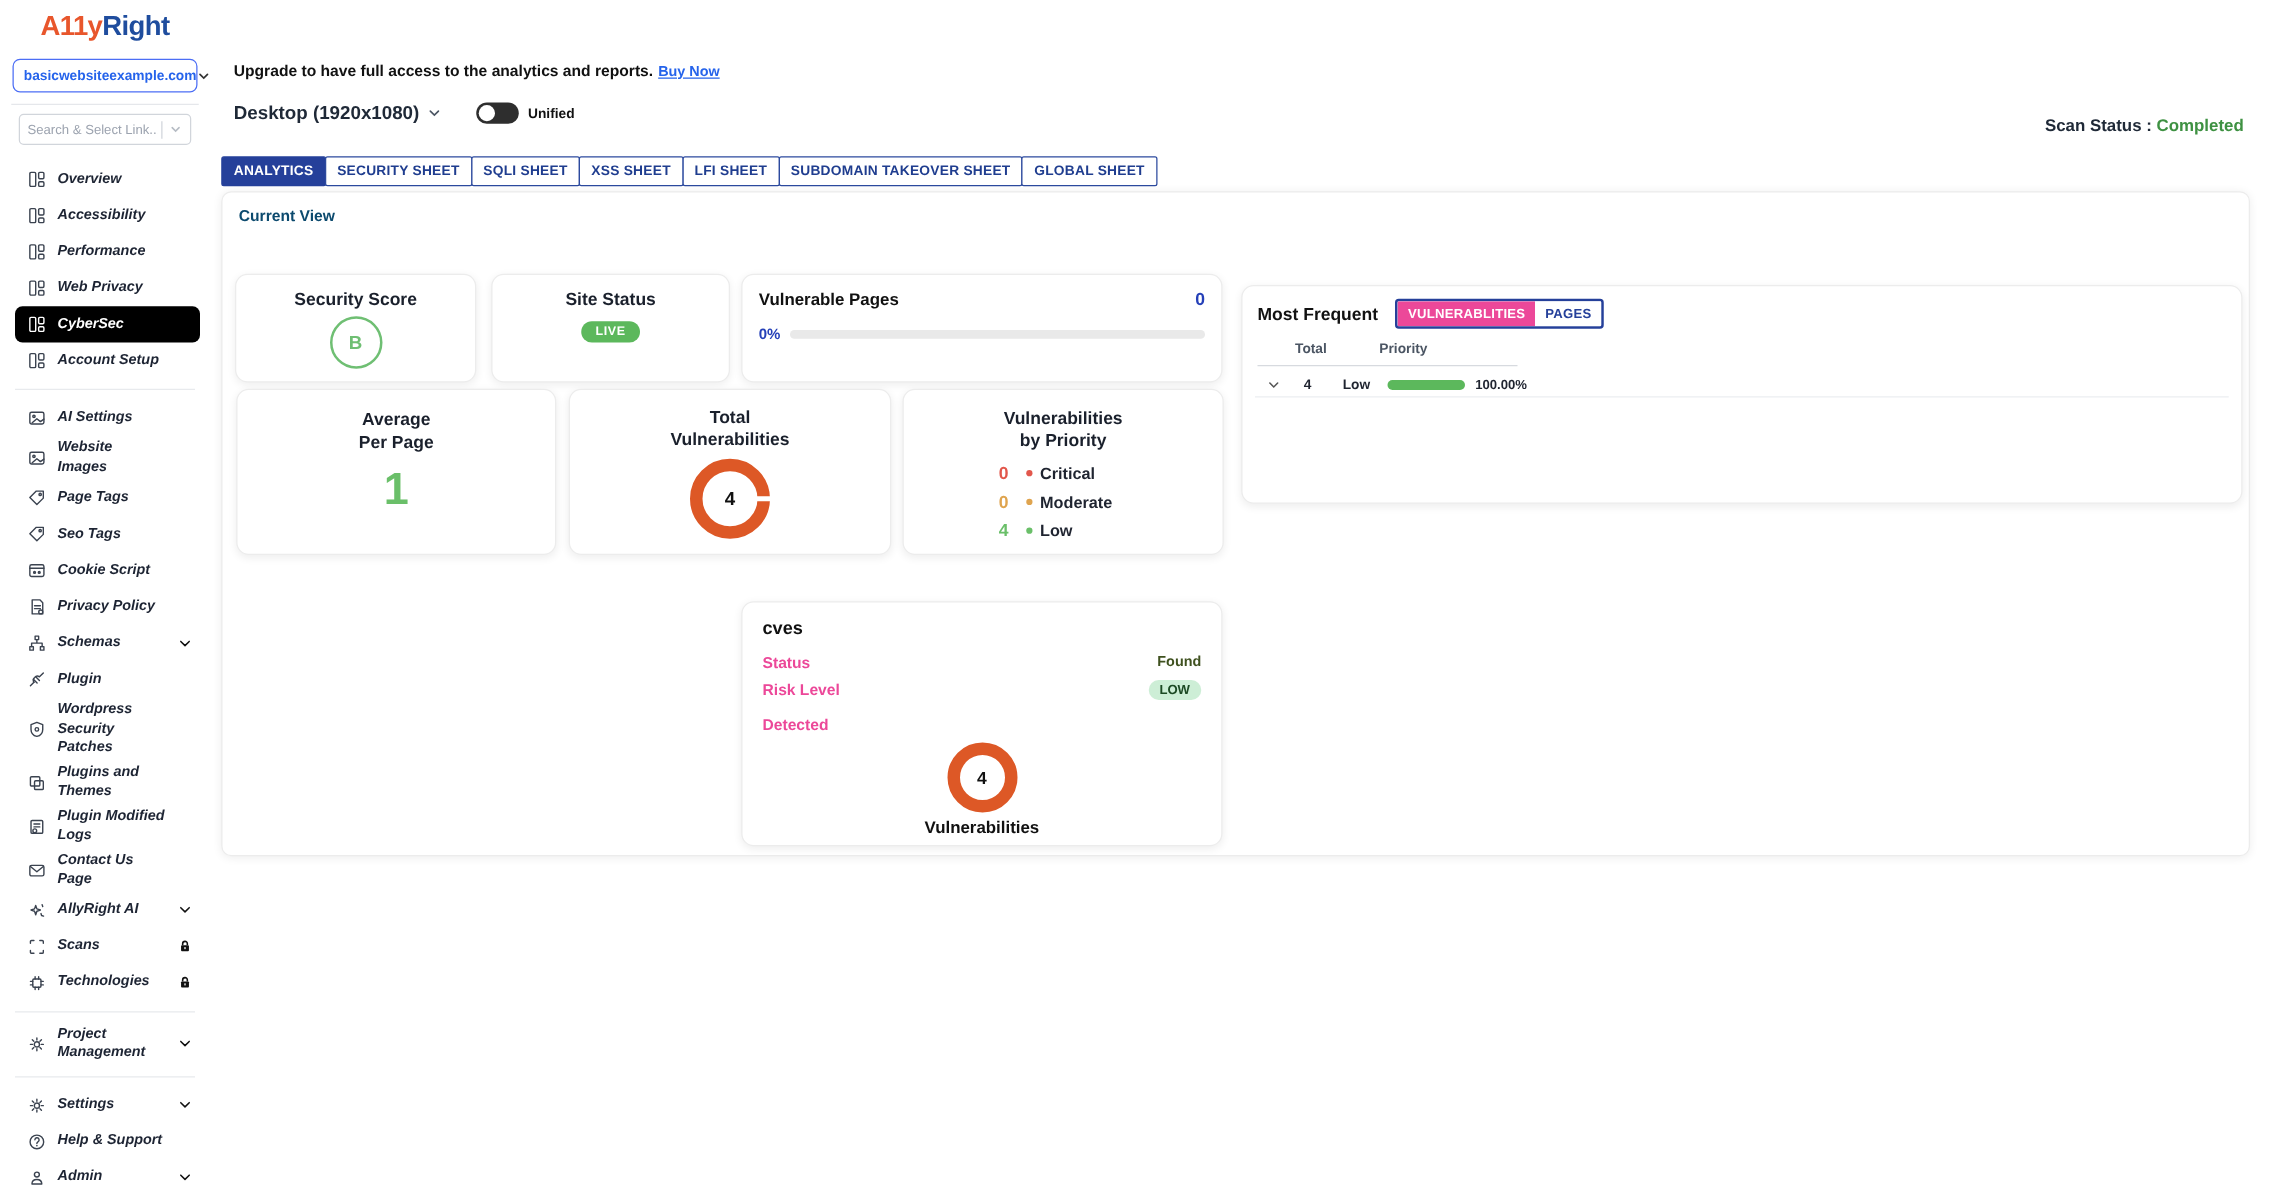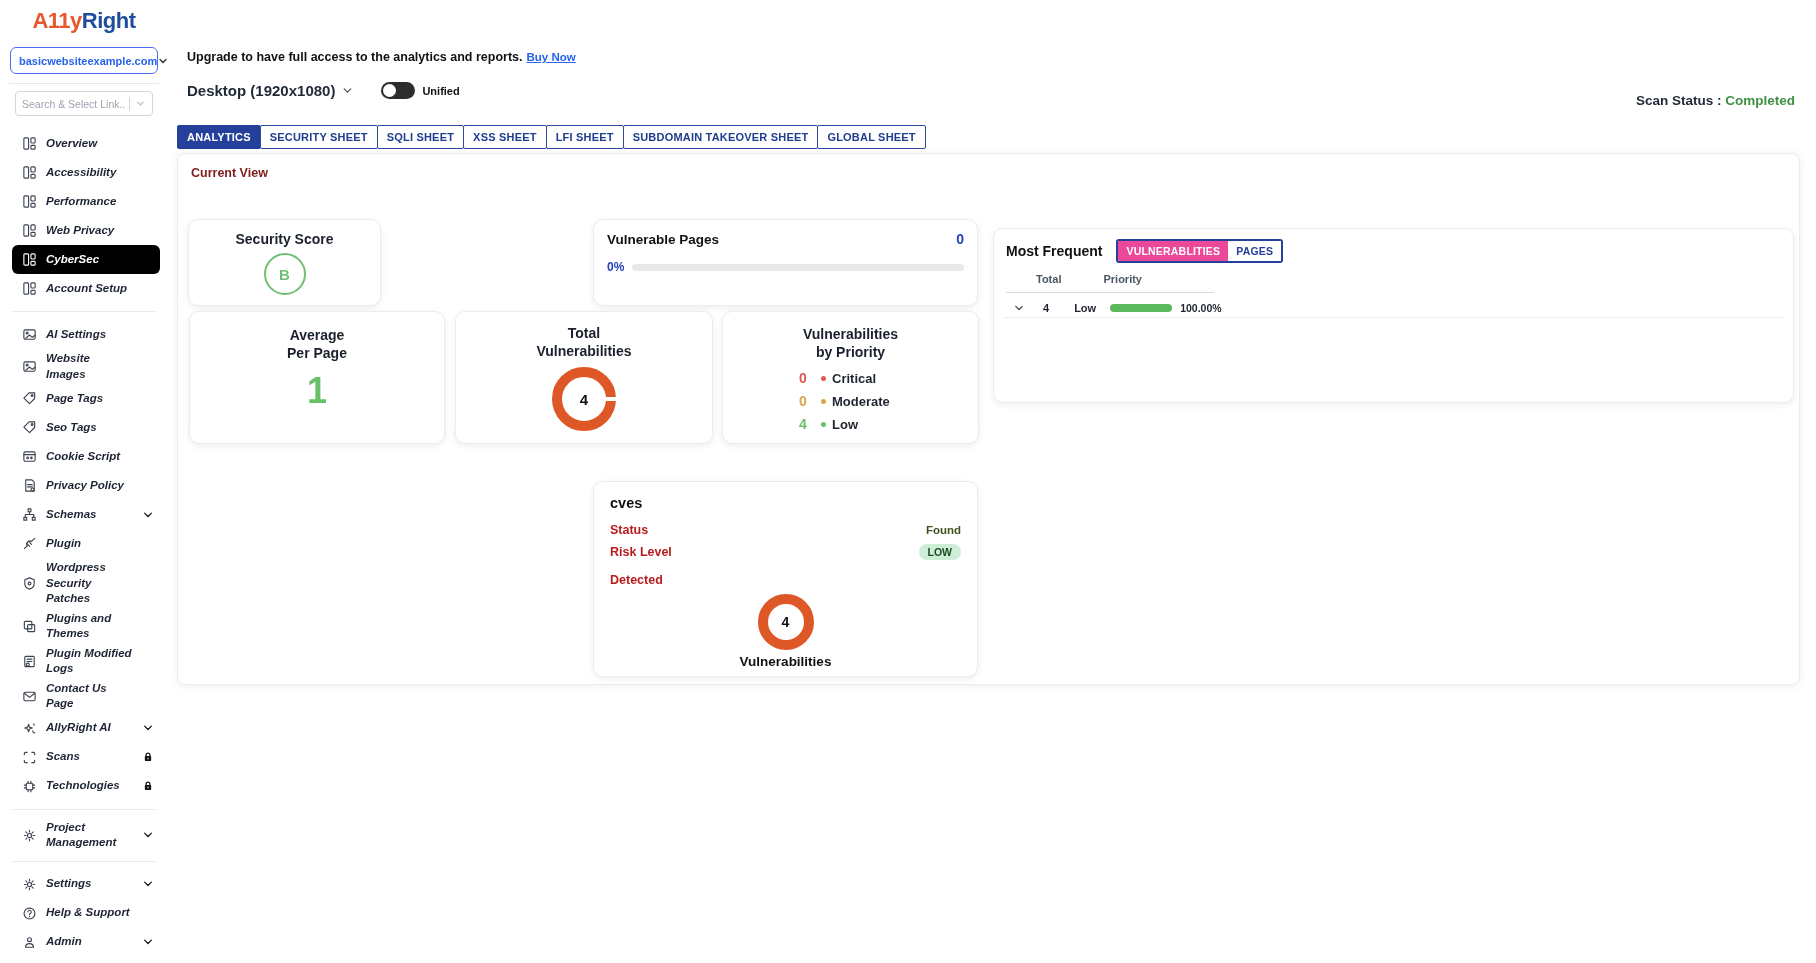--- a/index.html
+++ b/index.html
@@ -49,21 +49,21 @@
   .scan-status .ok{color:#3e9142;}
   .tabs{position:absolute;left:9px;top:125px;display:flex;}
   .tab{border:1px solid #2c4a9e;color:#1f3d8f;background:#fff;font-size:11px;font-weight:700;
     padding:5px 9px;margin-left:-1px;cursor:pointer;border-radius:2px;letter-spacing:.2px;white-space:nowrap;
     font-family:"Liberation Sans",sans-serif;}
   .tab:first-child{margin-left:0;}
   .tab.active{background:#25409a;color:#fff;border-color:#25409a;}
   
   .panel{position:absolute;left:9px;top:153px;width:1621px;height:530px;background:#fff;
     border:1px solid #ececec;border-radius:8px;box-shadow:0 1px 8px rgba(0,0,0,.07);}
-  .panel-title{position:absolute;left:13px;top:12px;font-size:12.5px;font-weight:700;color:#7f1d1d;}
+  .panel-title{position:absolute;left:13px;top:12px;font-size:12.5px;font-weight:700;color:#0c4a6e;}
   .card{position:absolute;background:#fff;border:1px solid #ececec;border-radius:10px;
     box-shadow:0 2px 7px rgba(0,0,0,.07);box-sizing:border-box;}
   .c-score{left:10px;top:65px;width:193px;height:87px;text-align:center;padding-top:11px;}
   .c-status{left:215px;top:65px;width:191px;height:87px;text-align:center;padding-top:11px;}
   .c-vp{left:415px;top:65px;width:385px;height:87px;padding:11px 13px;}
   .c-mf{left:815px;top:74px;width:801px;height:175px;padding:10px 12px;}
   .c-avg{left:11px;top:157px;width:256px;height:133px;text-align:center;padding-top:14px;}
   .c-tv{left:277px;top:157px;width:258px;height:133px;text-align:center;padding-top:12px;}
   .c-pr{left:544px;top:157px;width:257px;height:133px;padding-top:13px;}
   .c-cves{left:415px;top:327px;width:385px;height:196px;padding:13px 16px;}
@@ -106,21 +106,21 @@
   .pr-val{width:20px;text-align:center;font-size:14px;font-weight:800;}
   .pr-dot{width:5px;height:5px;border-radius:50%;margin:0 6px 0 8px;}
   .pr-lbl{font-size:13px;font-weight:700;color:#1f2430;}
   .pr-title{text-align:center;}
   .pr-rows{margin-top:9px;}
   .cves-title{font-size:14.5px;font-weight:800;color:#111;}
   .kv{display:flex;justify-content:space-between;align-items:center;}
   .kv-status{margin-top:12px;}
   .kv-risk{margin-top:7px;}
   .kv-detected{margin-top:13px;}
-  .kv-label{font-size:12.5px;font-weight:600;color:#b91c1c;}
+  .kv-label{font-size:12.5px;font-weight:600;color:#ec4899;}
   .kv-found{font-size:11.5px;font-weight:800;color:#3f511f;}
   .low-badge{background:#cdeed6;color:#1d4a24;font-size:10.5px;font-weight:800;padding:2px 9px;border-radius:9px;}
   .cves-donut{margin:7px auto 0;width:56px;height:56px;font-size:14px;}
   .cves-caption{text-align:center;margin-top:4px;font-size:13.5px;font-weight:800;}
 </style>
 </head>
 <body>
 
 <div>
 
@@ -470,20 +470,24 @@
     <section class="panel">
       <div class="panel-title">Current View</div>
 
       <div class="card c-score">
         <div class="card-title">Security Score</div>
         <div class="grade-circle">
           <span>B</span>
         </div>
       </div>
 
+      <div class="card c-status">
+        <div class="card-title">Site Status</div>
+        <span class="live-badge">LIVE</span>
+      </div>
 
       <div class="card c-vp">
         <div class="vp-head">
           <span class="vp-title">Vulnerable Pages</span>
           <span class="vp-count">0</span>
         </div>
         <div class="vp-bar-row">
           <span class="vp-pct">0%</span>
           <span class="vp-track"></span>
         </div>

